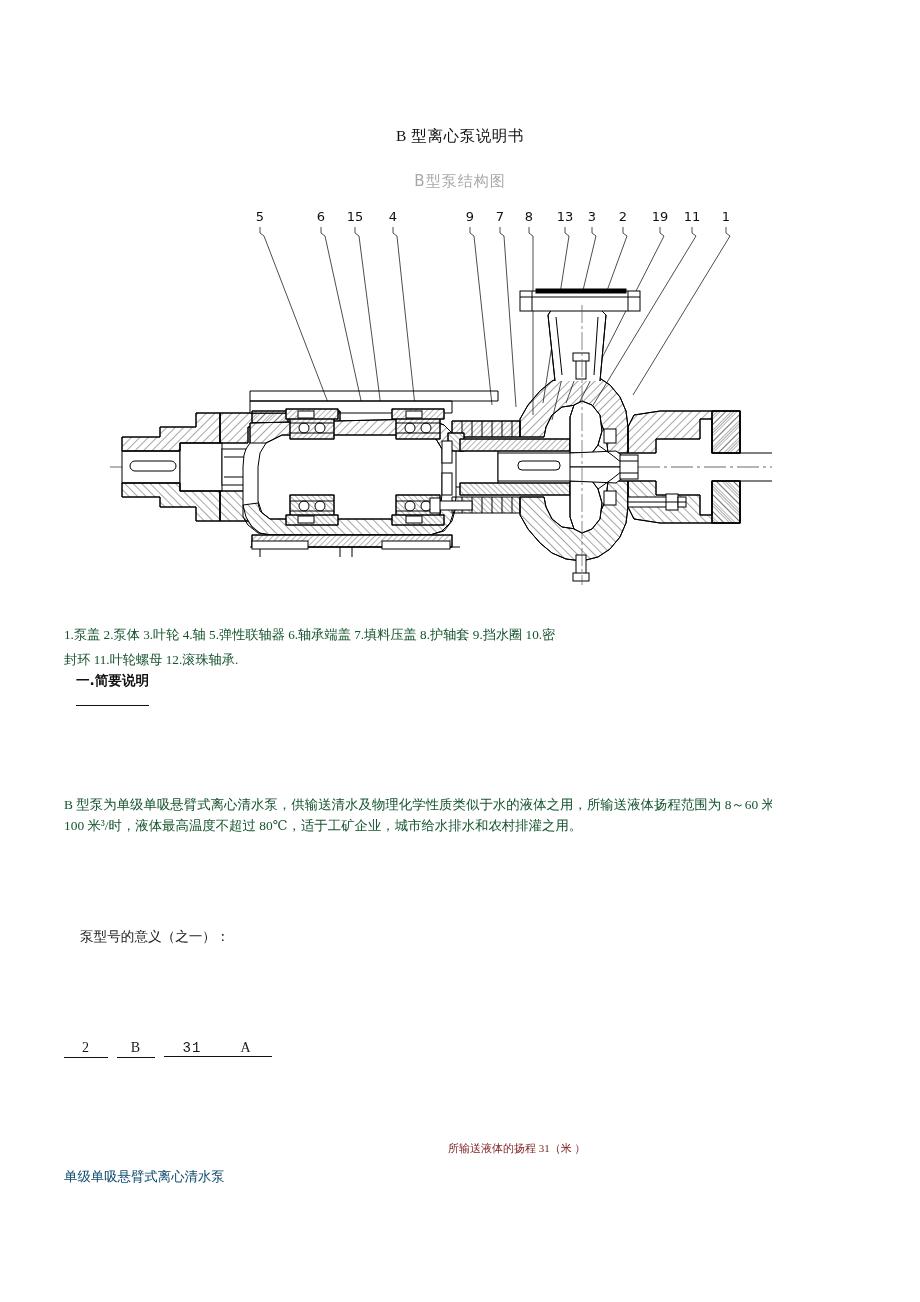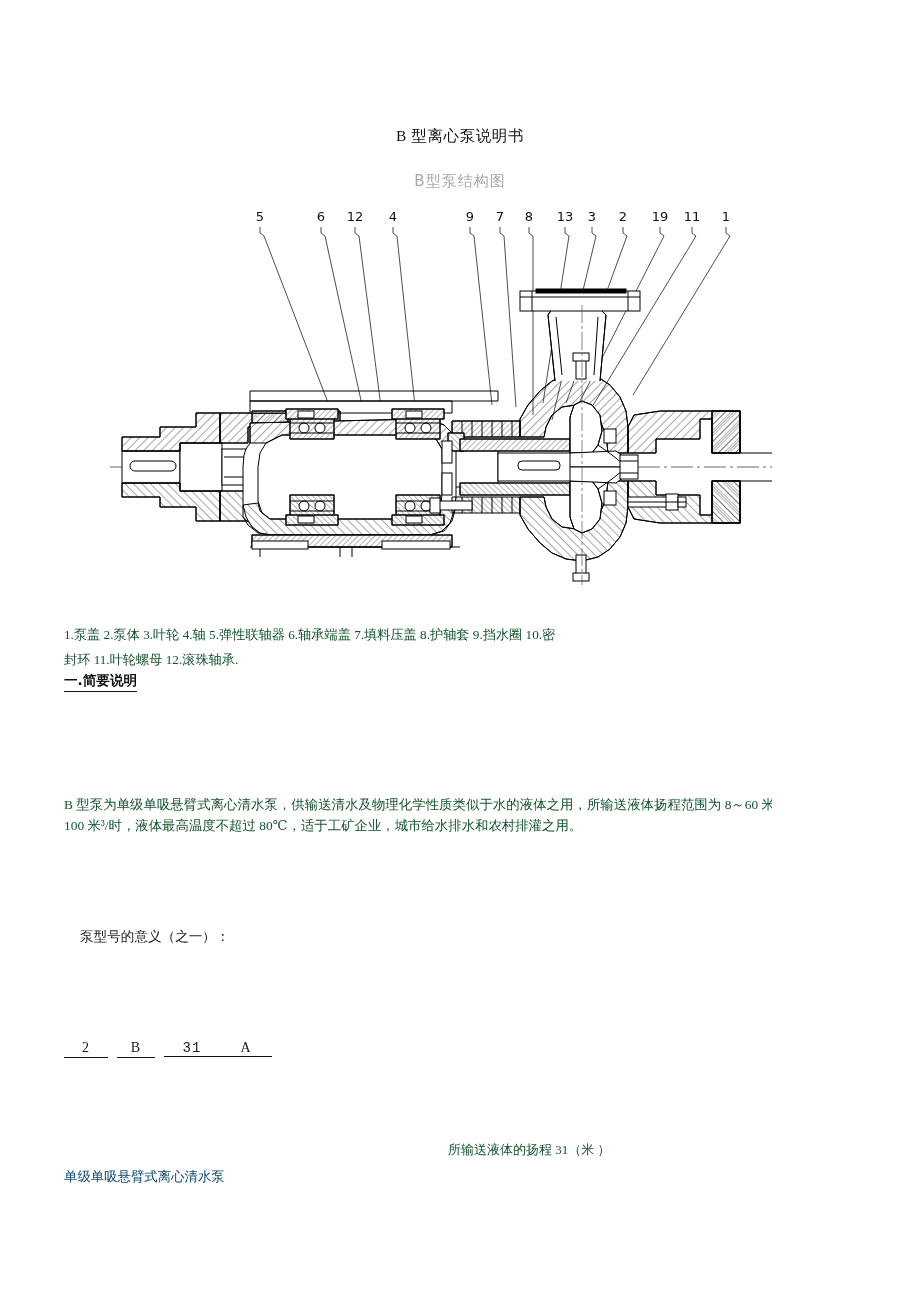--- a/index.html
+++ b/index.html
@@ -58,27 +58,27 @@
     left: 64px;
     top: 622px;
     width: 800px;
     font-size: 13.2px;
     line-height: 25px;
     color: #14532d;
   }
 
   .section-head {
     position: absolute;
-    left: 64px;
+    left: 76px;
     top: 672px;
     font-size: 13.6px;
     font-weight: bold;
     color: #111;
     border-bottom: 1px solid #111;
-    padding-bottom: 1px;
+    padding-bottom: 15px;
     font-family: "DejaVu Sans", "Liberation Sans", sans-serif;
   }
 
   .para {
     position: absolute;
     left: 64px;
     top: 786px;
     width: 795px;
     font-size: 13.4px;
     line-height: 21px;
@@ -120,22 +120,22 @@
     position: absolute;
     left: 64px;
     top: 1114px;
     font-size: 13.4px;
     color: #1a1a1a;
   }
   .note2 {
     position: absolute;
     left: 448px;
     top: 1141px;
-    font-size: 13px;
-    color: #14532d;
+    font-size: 11px;
+    color: #7f1d1d;
   }
   .note3 {
     position: absolute;
     left: 64px;
     top: 1168px;
     font-size: 13.4px;
     color: #0c4a6e;
   }
 
   
@@ -156,21 +156,21 @@
 
   <div class="doc-title">B 型离心泵说明书</div>
 
   <div class="fig-title">B型泵结构图</div>
 
   <div class="figure">
 
     <div id="callout-layer">
         <div class="callout-num" style="left: 160px; top: 4px;">5</div>
         <div class="callout-num" style="left: 221px; top: 4px;">6</div>
-        <div class="callout-num" style="left: 255px; top: 4px;">12</div>
+        <div class="callout-num" style="left: 255px; top: 4px;">15</div>
         <div class="callout-num" style="left: 293px; top: 4px;">4</div>
         <div class="callout-num" style="left: 370px; top: 4px;">9</div>
         <div class="callout-num" style="left: 400px; top: 4px;">7</div>
         <div class="callout-num" style="left: 429px; top: 4px;">8</div>
         <div class="callout-num" style="left: 465px; top: 4px;">13</div>
         <div class="callout-num" style="left: 492px; top: 4px;">3</div>
         <div class="callout-num" style="left: 523px; top: 4px;">2</div>
         <div class="callout-num" style="left: 560px; top: 4px;">19</div>
         <div class="callout-num" style="left: 592px; top: 4px;">11</div>
         <div class="callout-num" style="left: 626px; top: 4px;">1</div>

